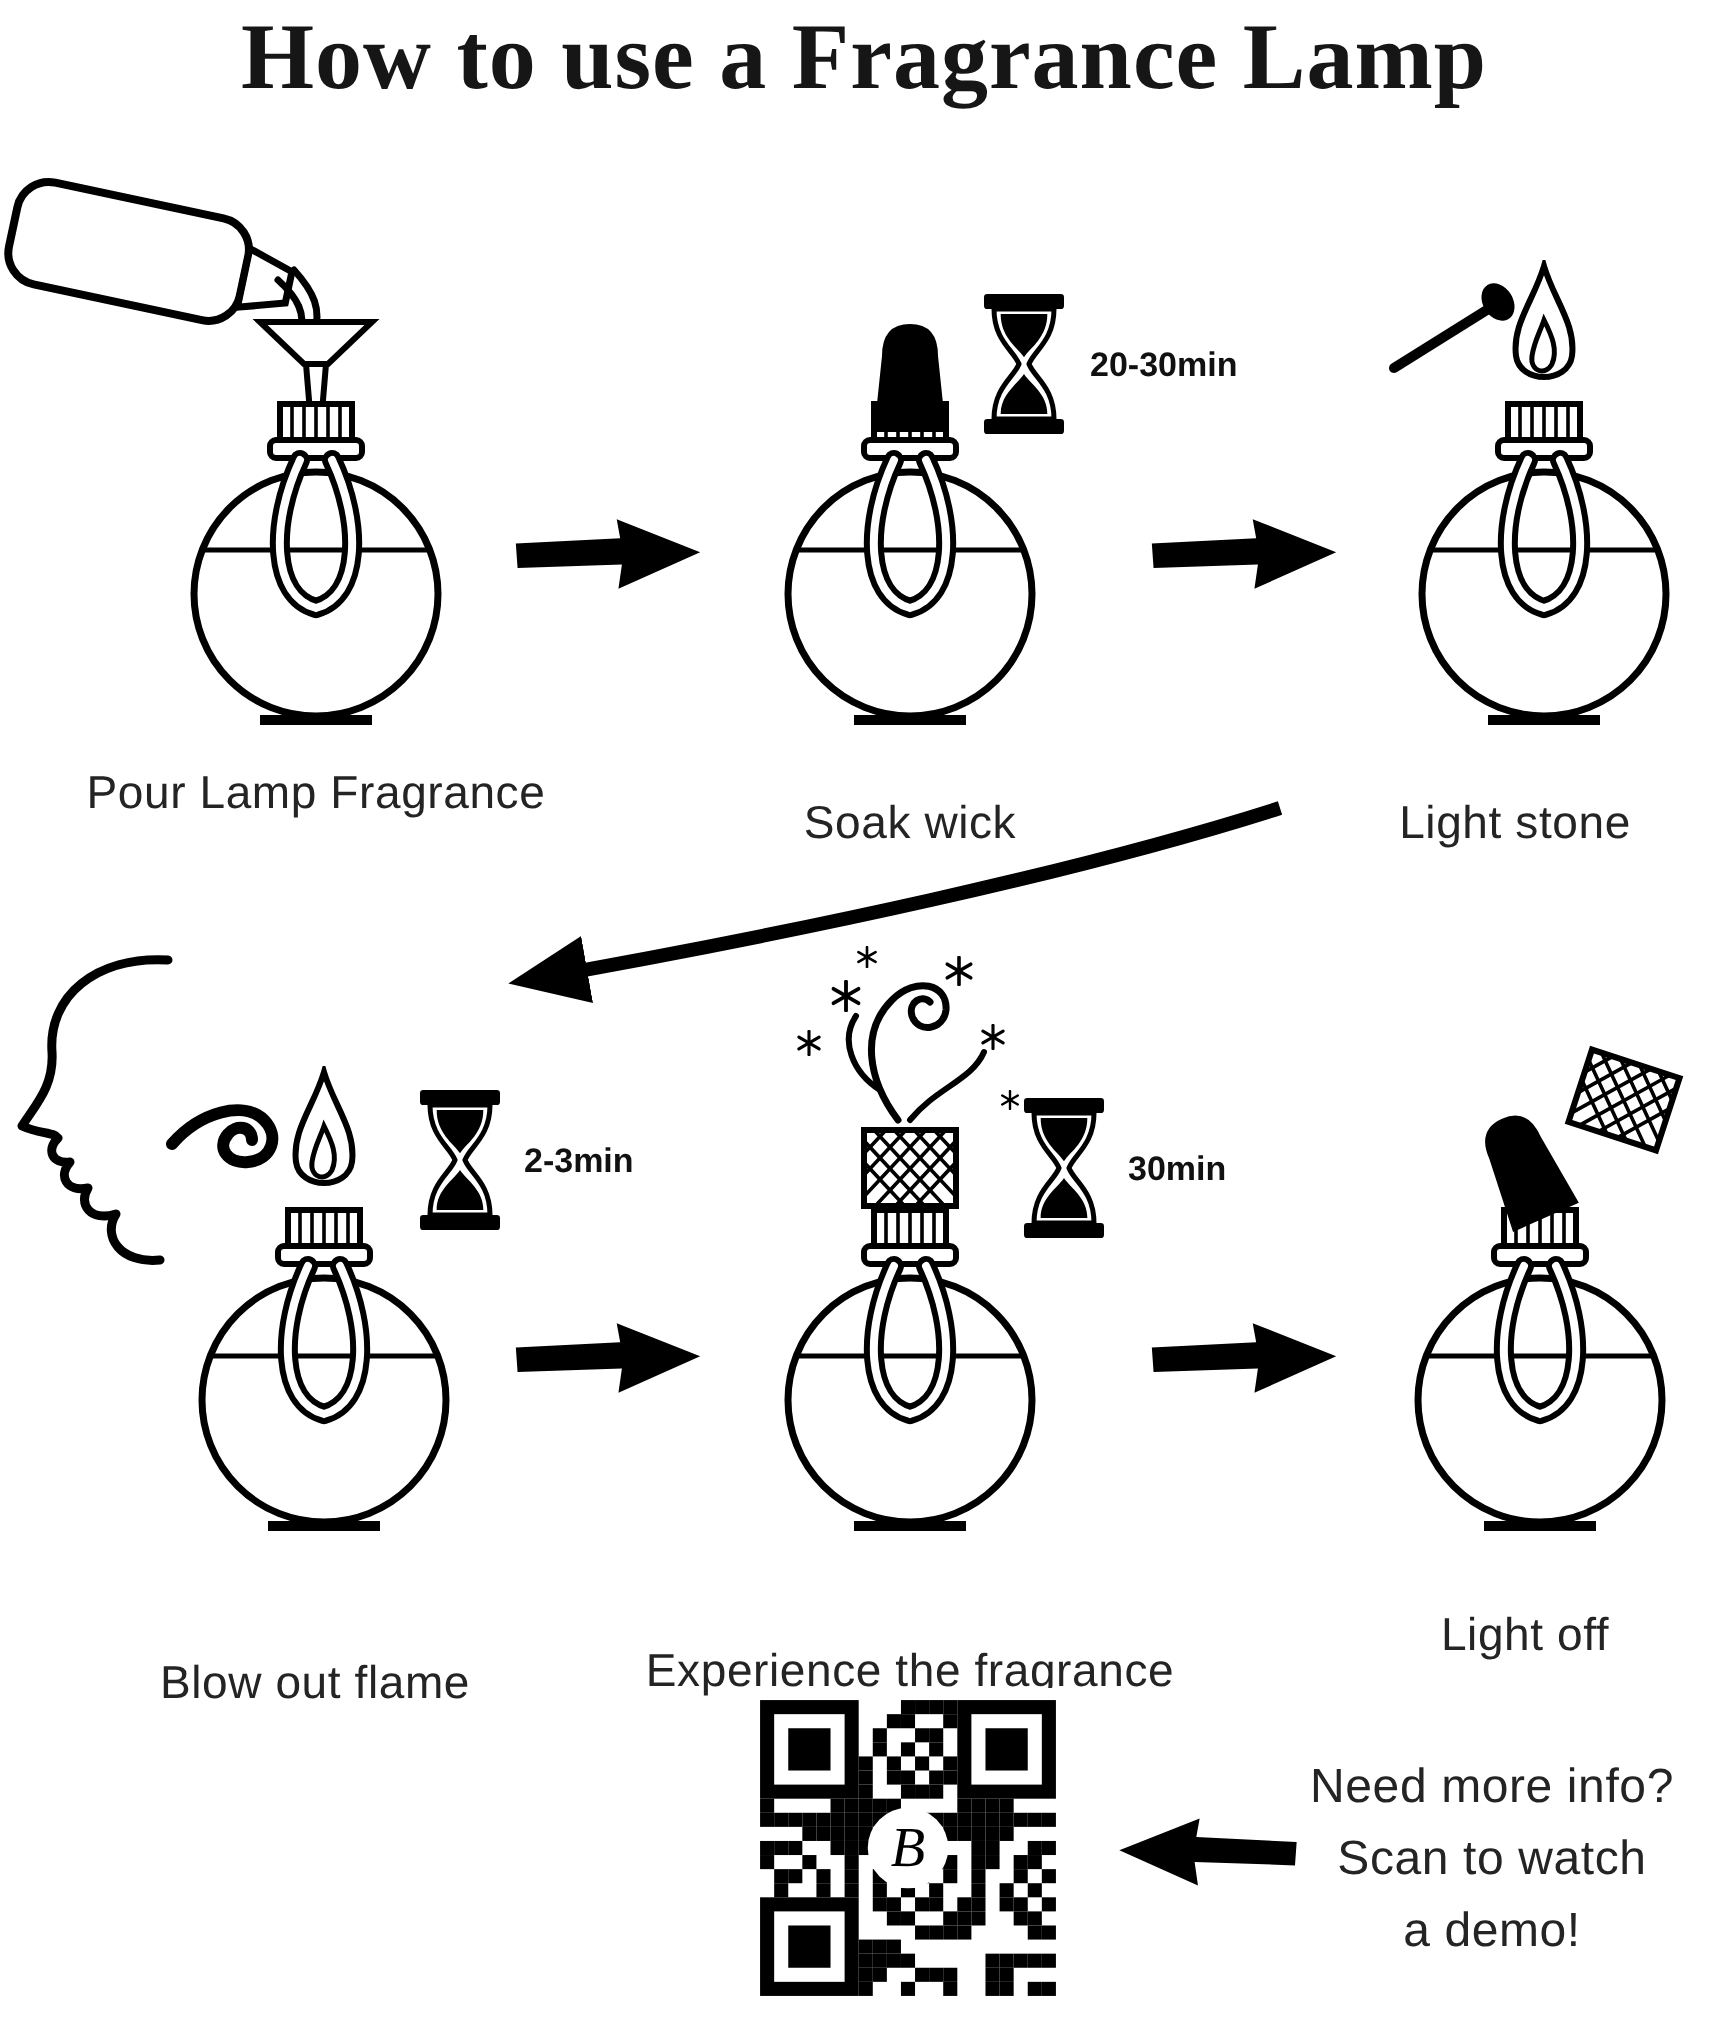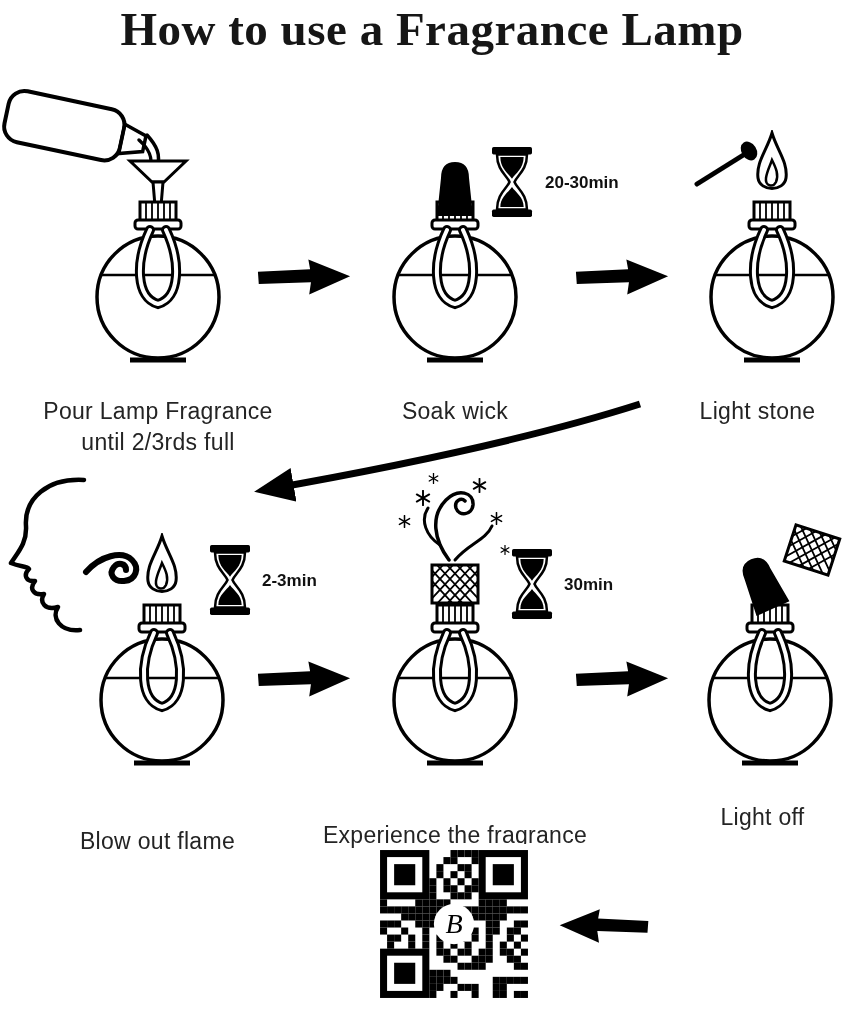--- a/index.html
+++ b/index.html
@@ -169,23 +169,22 @@
       </g>
     </g>
 
     <g transform="translate(650,906) scale(-1 1)">
       <use href="#arrow" x="0" y="0" width="92" height="40"></use>
     </g>
   </svg>
 
   <div class="title">How to use a Fragrance Lamp</div>
 
-  <div class="caption" style="left:6px; top:381px; width:304px;margin-top:15px;">
+  <div class="caption" style="left:6px; top:381px; width:304px;">
     <div>Pour Lamp Fragrance</div>
-    <div>until 2/3rds full</div>
   </div>
   <div class="caption" style="left:330px; top:396px; width:250px;">Soak wick</div>
   <div class="caption" style="left:655px; top:396px; width:205px;">Light stone</div>
   <div class="caption" style="left:25px; top:802px; width:265px;margin-top:24px;">Blow out flame</div>
   <div class="caption" style="left:285px; top:802px; width:340px;margin-top:18px;">Experience the fragrance</div>
   <div class="caption" style="left:665px; top:802px; width:195px;">Light off</div>
 
   <div class="qr" id="qr-code"><svg xmlns="http://www.w3.org/2000/svg" width="160" height="160" viewBox="0 0 159 159">
         <rect width="159" height="159" fill="#fff"></rect>
         <rect x="6" y="55" width="7" height="7" fill="#000"></rect>
@@ -350,14 +349,19 @@
         <rect x="104" y="6" width="49" height="49" fill="#000"></rect>
         <rect x="111" y="13" width="35" height="35" fill="#fff"></rect>
         <rect x="118" y="20" width="21" height="21" fill="#000"></rect>
         <rect x="6" y="104" width="49" height="49" fill="#000"></rect>
         <rect x="13" y="111" width="35" height="35" fill="#fff"></rect>
         <rect x="20" y="118" width="21" height="21" fill="#000"></rect>
         <circle cx="79.5" cy="79.5" r="20" fill="#fff"></circle>
         <text x="79.5" y="88.5" font-family="Liberation Serif, serif" font-style="italic" font-size="28" text-anchor="middle" fill="#000">B</text>
       </svg></div>
 
+  <div class="footer-text">
+    <div>Need more info?</div>
+    <div>Scan to watch</div>
+    <div>a demo!</div>
+  </div>
 
 </div>
 
 </body></html>

